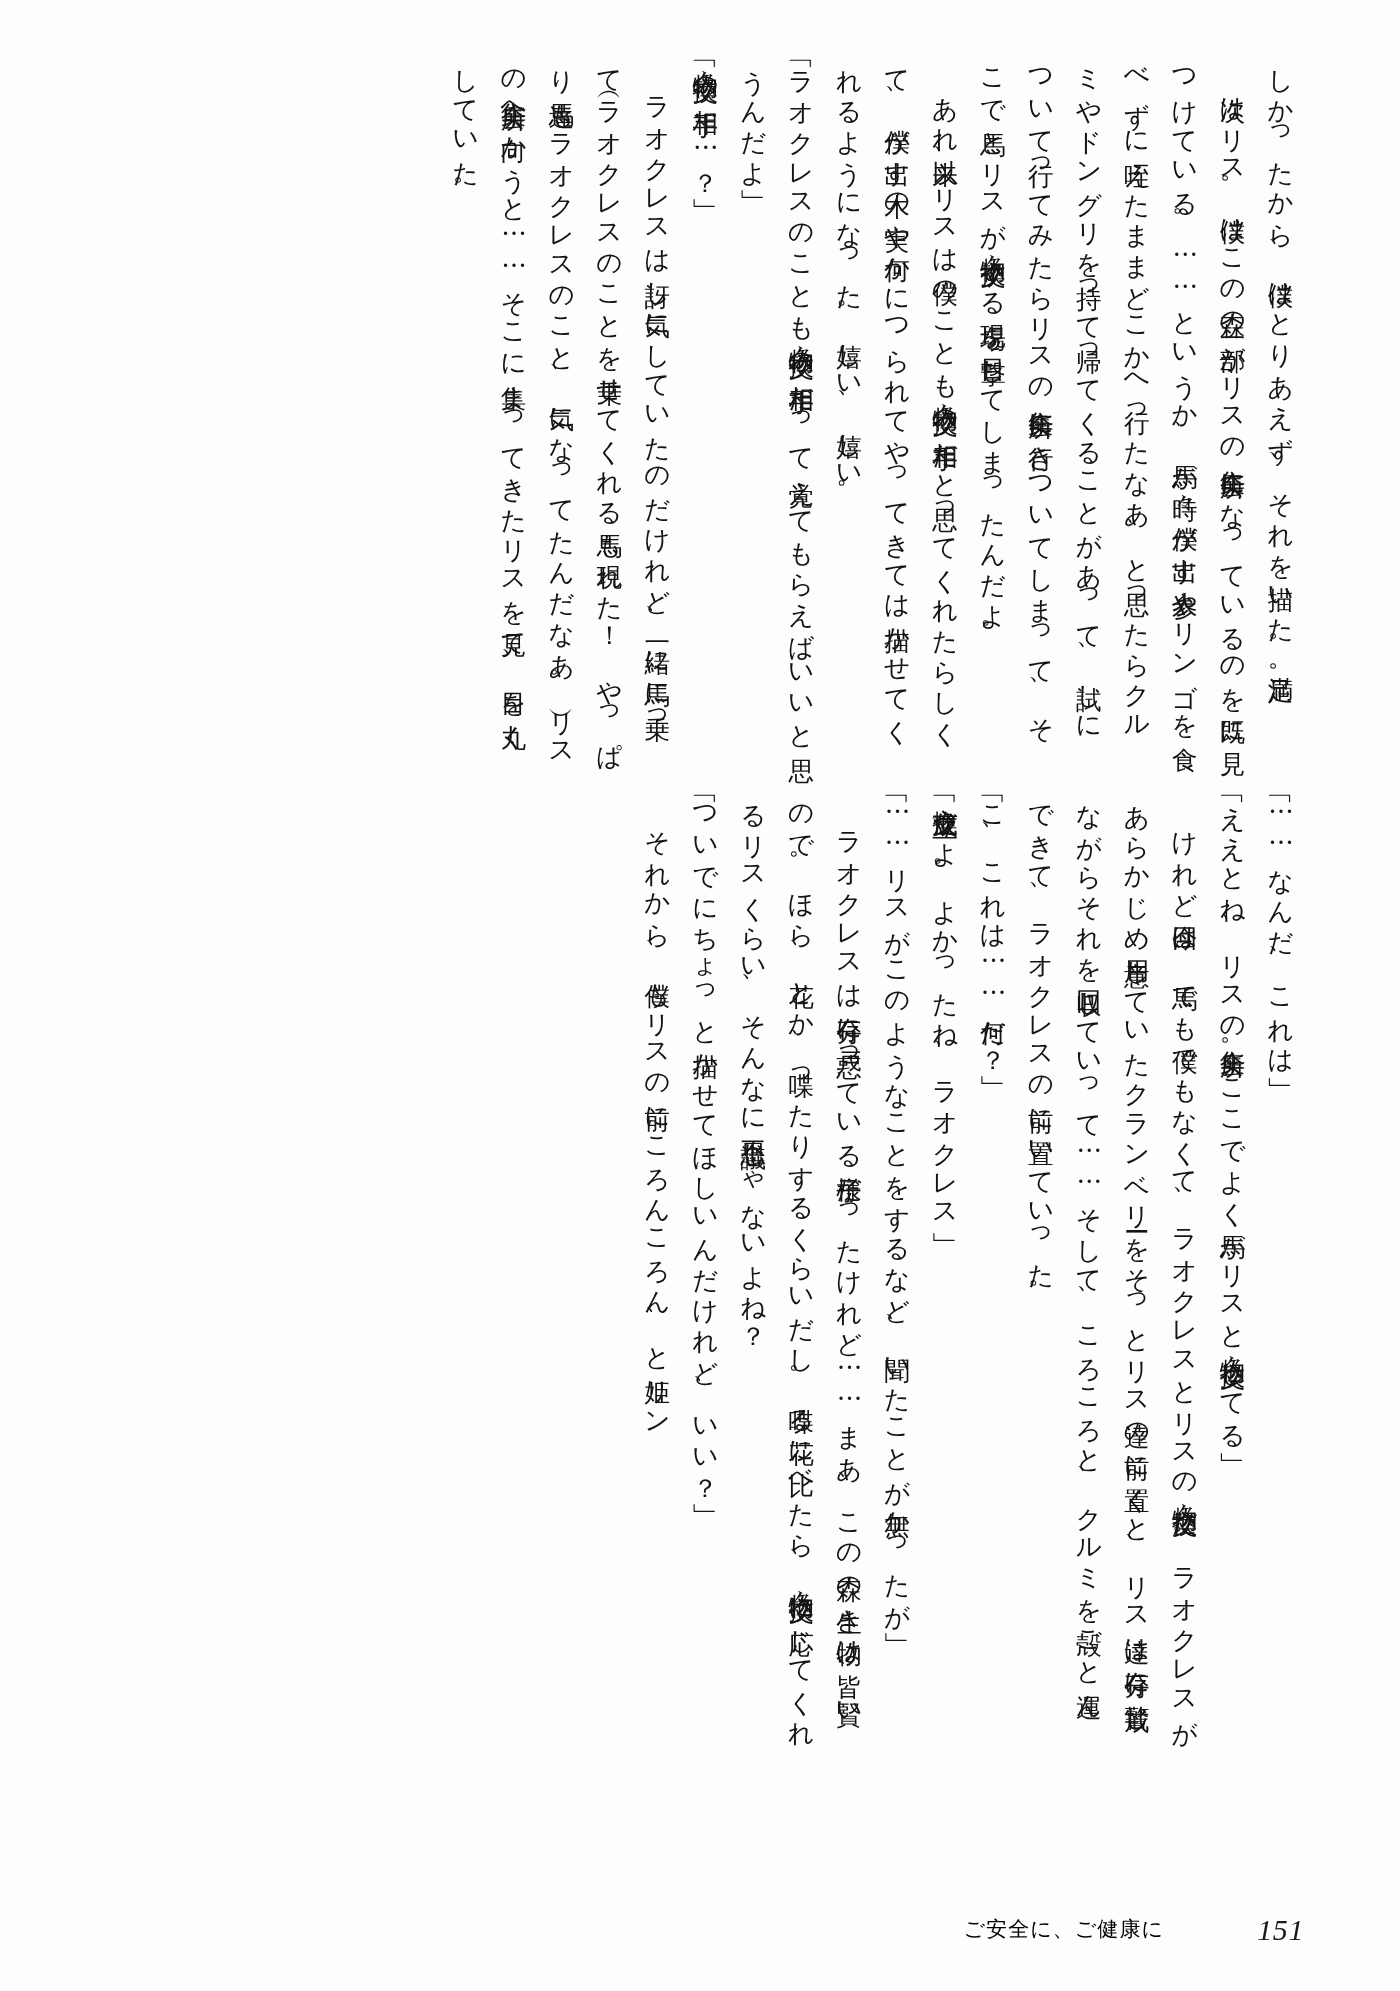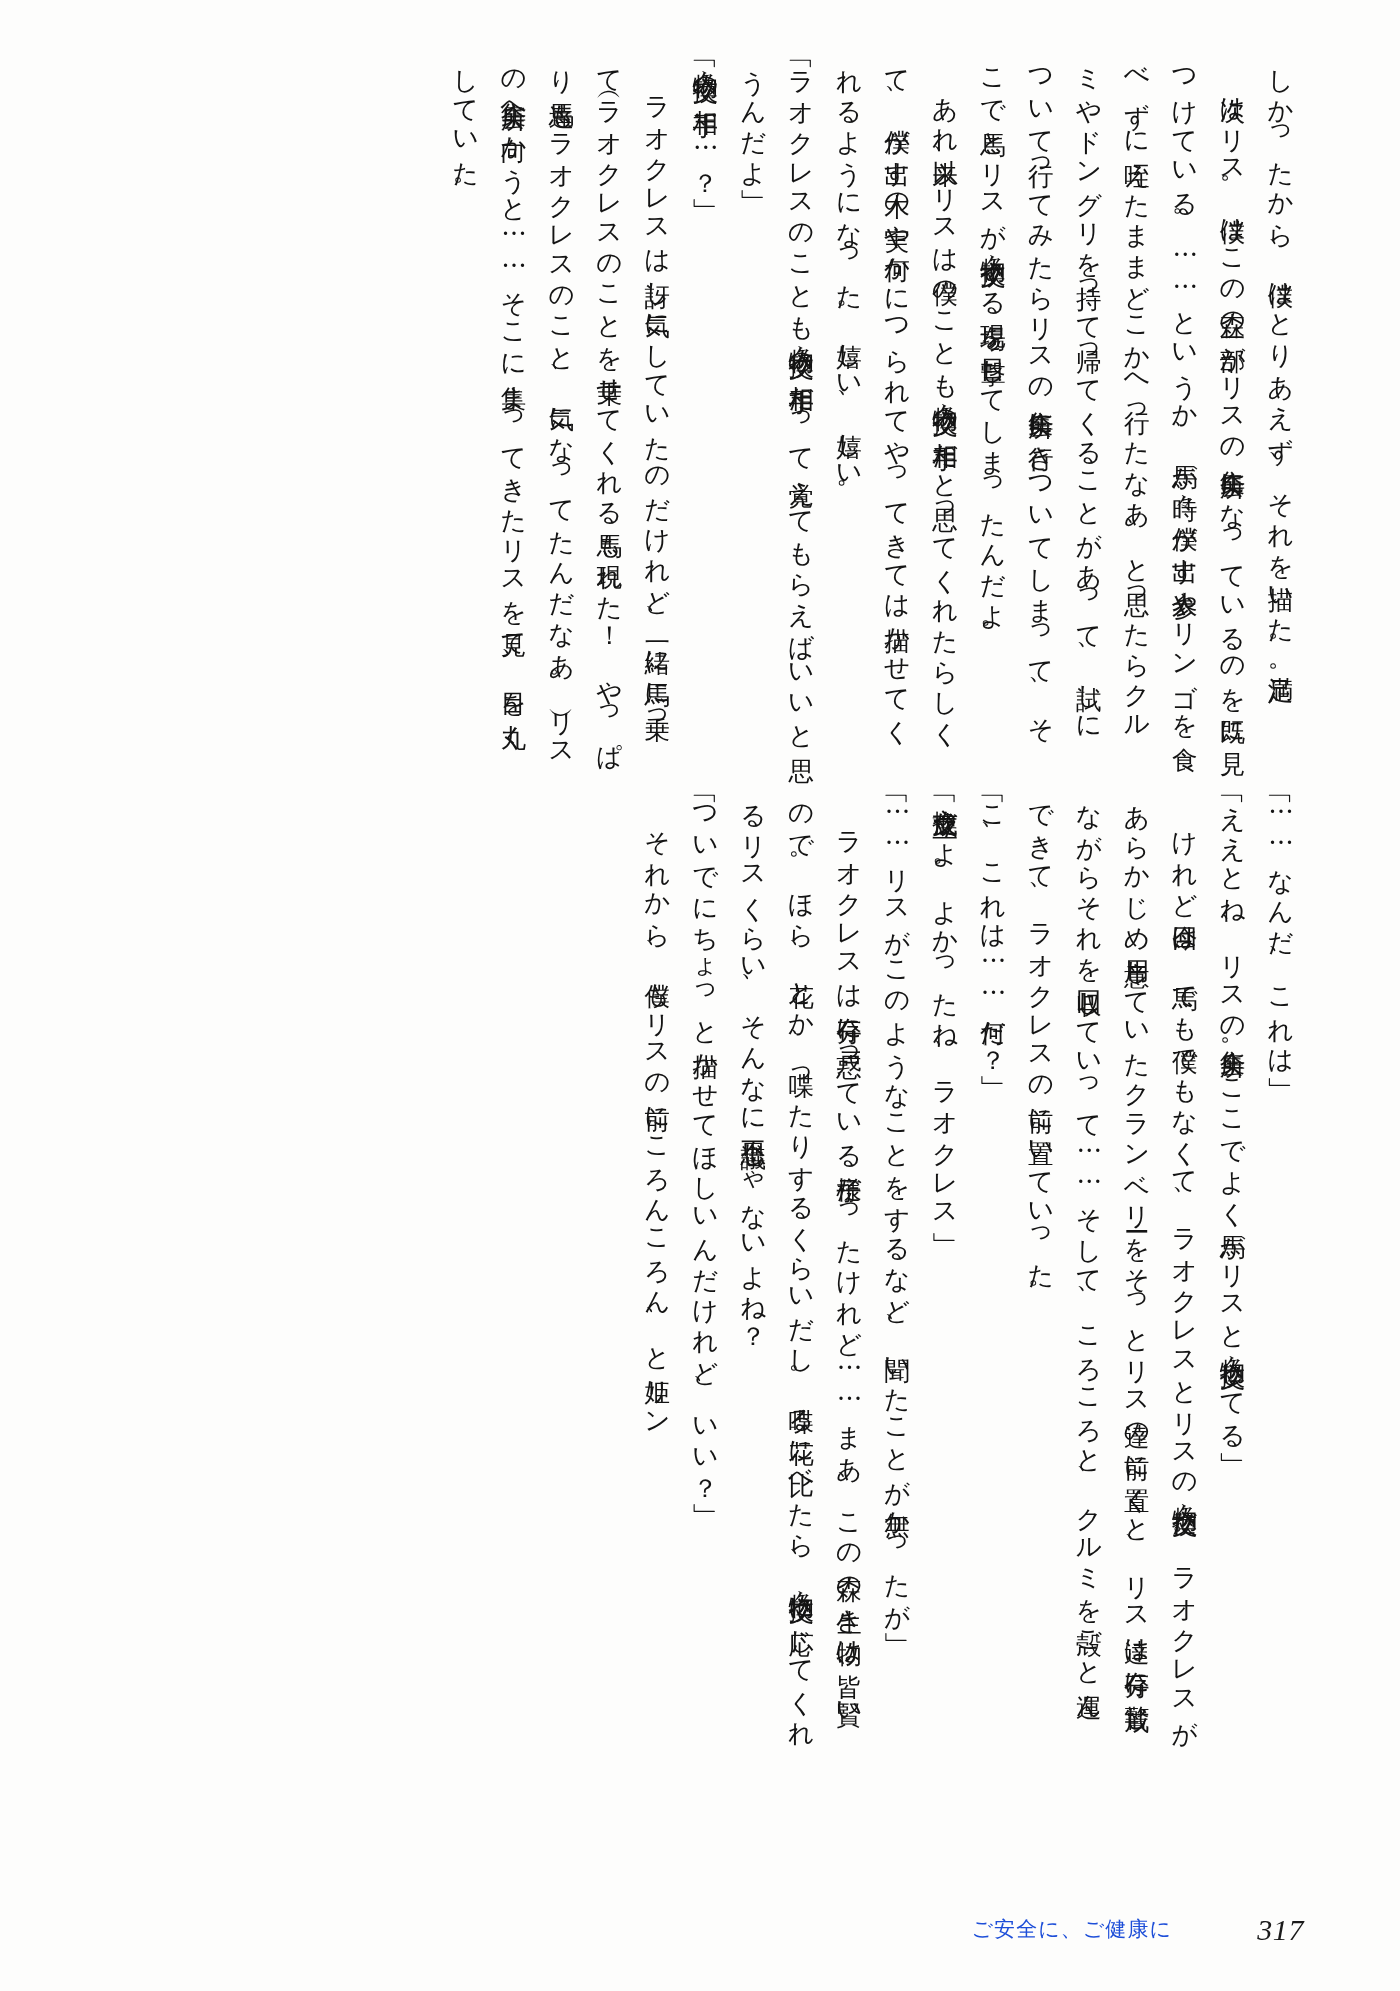--- a/index.html
+++ b/index.html
@@ -64,26 +64,26 @@
   
   .footer {
     position: absolute;
     left: 0;
     right: 0;
     bottom: 44px;
     height: 40px;
   }
   .footer-title {
     position: absolute;
-    right: 228px;
+    right: 236px;
     bottom: 4px;
     font-family: Liberation Serif, serif;
     font-size: 21px;
     letter-spacing: 0.05em;
-    color: #1d4ed8;
+    color: #000000;
     white-space: nowrap;
   }
   .footer-page {
     position: absolute;
     right: 96px;
     bottom: 0;
     font-family: "Liberation Serif", "DejaVu Serif", serif;
     font-size: 30px;
     font-style: italic;
     color: #1a1a1a;
@@ -111,16 +111,16 @@
 「交換成立だよ。よかったね、ラオクレス」
 「……リスがこのようなことをするなど、聞いたことが無かったが」
 　ラオクレスは存分に戸惑っている様子だったけれど……まあ、この森の生き物は皆、賢いので。ほら、花とか、喋ったりするくらいだし。喋る花に比べたら、物々交換に応じてくれるリスくらい、そんなに不思議じゃないよね？
 「ついでにちょっと描かせてほしいんだけれど、いい？」
 　それから、僕もリスの前にころんころん、と姫リン</div>
 
   </div>
 
   <div class="footer">
     <div class="footer-title">ご安全に、ご健康に</div>
-    <div class="footer-page">317</div>
+    <div class="footer-page">151</div>
   </div>
 
 </div>
 
 </body></html>

